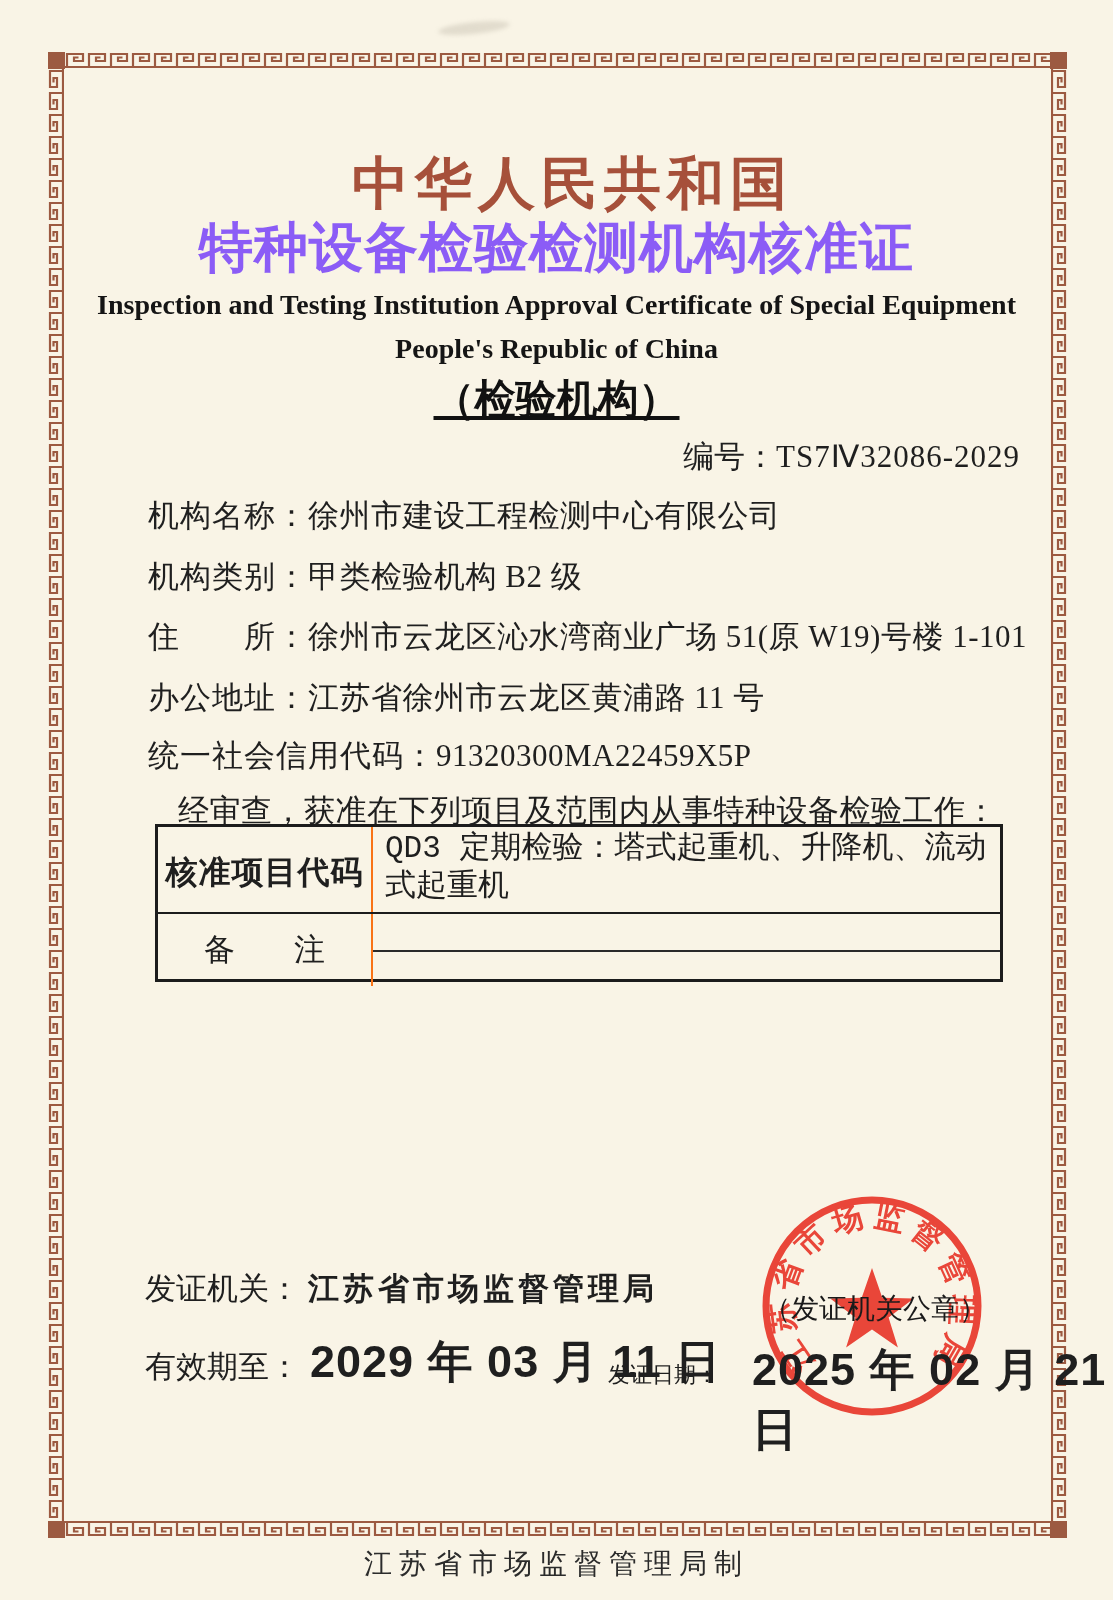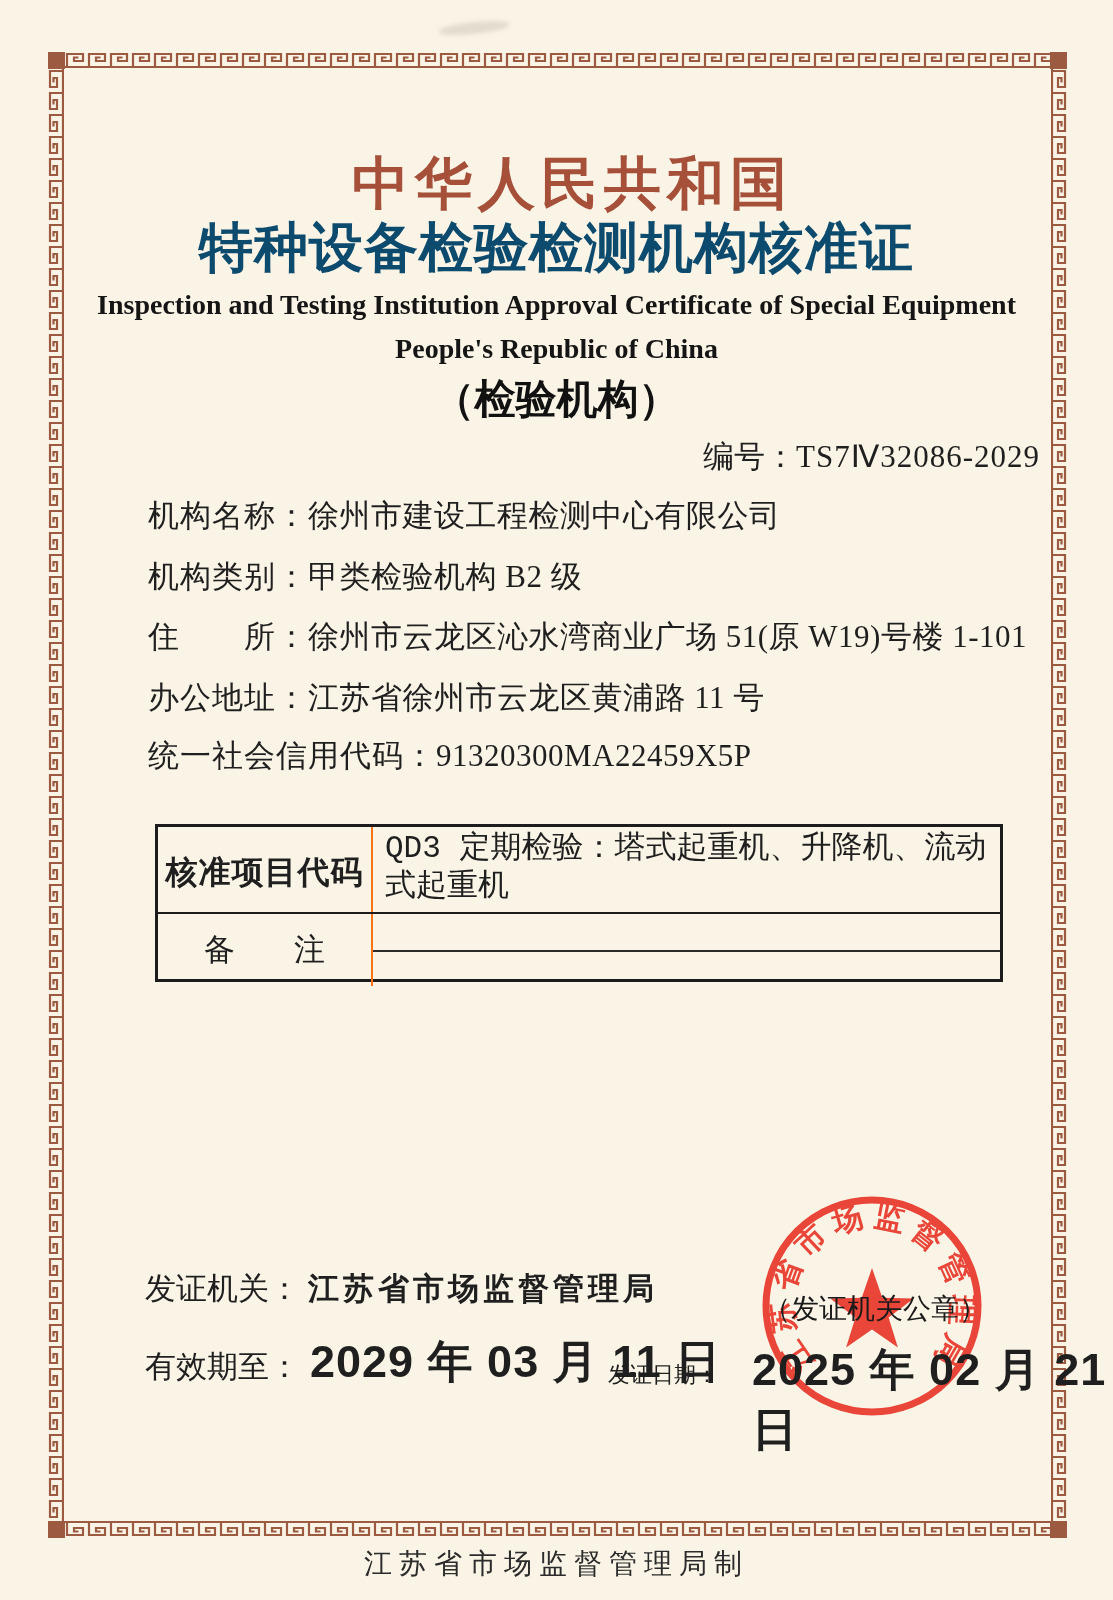--- a/index.html
+++ b/index.html
@@ -9,26 +9,26 @@
     background:#f9f4e6;
     overflow:hidden;
     font-family:"Liberation Serif", serif;
     color:#1f1f1f;
   }
   .abs{position:absolute;}
   .center{left:0;width:1113px;text-align:center;}
 
   
   .title-cn1{top:146px;font-size:57px;font-weight:bold;color:#a6503a;letter-spacing:6px;font-family:"Liberation Sans",sans-serif;padding-left:16px;}
-  .title-cn2{top:212px;font-size:54px;font-weight:bold;color:#0c4a6e;letter-spacing:1px;font-family:Liberation Mono, monospace;}
+  .title-cn2{top:212px;font-size:54px;font-weight:bold;color:#8b5cf6;letter-spacing:1px;font-family:Liberation Mono, monospace;}
   .title-en1{top:289px;font-size:28px;font-weight:bold;color:#151515;}
   .title-en2{top:333px;font-size:28px;font-weight:bold;color:#151515;}
-  .subtitle{top:372px;font-size:41px;font-weight:bold;color:#111;font-family:"Liberation Sans",sans-serif;}
+  .subtitle{top:372px;font-size:41px;font-weight:bold;color:#111;font-family:"Liberation Sans",sans-serif;text-decoration:underline;}
 
-  .cert-no{top:436px;left:683px;font-size:31px;margin-left:20px;}
+  .cert-no{top:436px;left:683px;font-size:31px;}
   .cert-no .num{font-family:"Liberation Serif",serif;letter-spacing:1px;}
 
   .fline{left:148px;font-size:31px;line-height:40px;white-space:nowrap;}
   .fline .lab{letter-spacing:1px;}
   .fline .val{letter-spacing:0.5px;}
   .f0{top:496px;} .f1{top:557px;} .f2{top:617px;} .f3{top:678px;} .f4{top:736px;}
   .approval-note{top:790px;left:178px;font-size:31px;letter-spacing:0.5px;white-space:nowrap;}
 
   
   .tbl{left:155px;top:824px;width:848px;height:158px;border:3px solid #1c1c1c;box-sizing:border-box;background:transparent;}
@@ -108,20 +108,21 @@
   <div class="abs fline f2">
     <span class="lab">住　　所：</span><span class="val">徐州市云龙区沁水湾商业广场 51(原 W19)号楼 1-101</span>
   </div>
   <div class="abs fline f3">
     <span class="lab">办公地址：</span><span class="val">江苏省徐州市云龙区黄浦路 11 号</span>
   </div>
   <div class="abs fline f4">
     <span class="lab">统一社会信用代码：</span><span class="val">91320300MA22459X5P</span>
   </div>
 
+  <div class="abs approval-note">经审查，获准在下列项目及范围内从事特种设备检验工作：</div>
 
   <div class="abs tbl">
     <div class="tbl-row1">
       <div class="tbl-c1">
         <span class="code-label">核准项目代码</span>
       </div>
       <div class="tbl-c2">
         <div class="code-value">QD3 定期检验：塔式起重机、升降机、流动式起重机</div>
       </div>
     </div>

